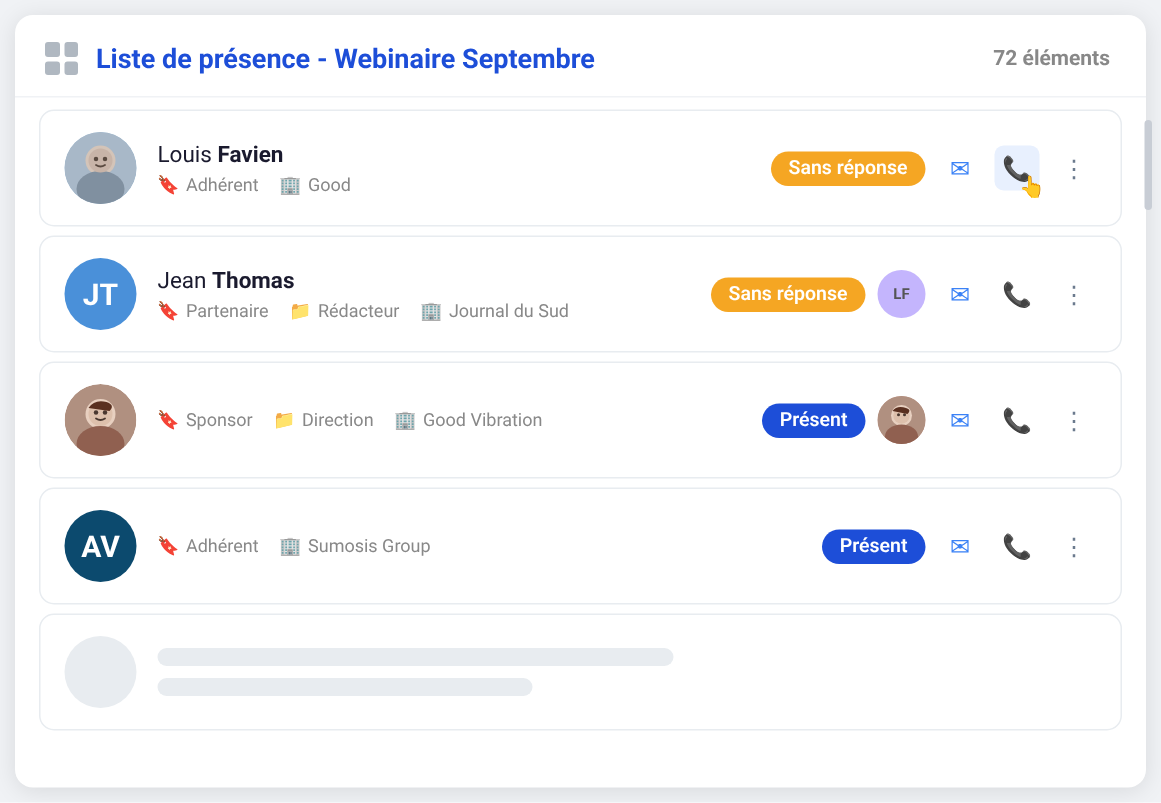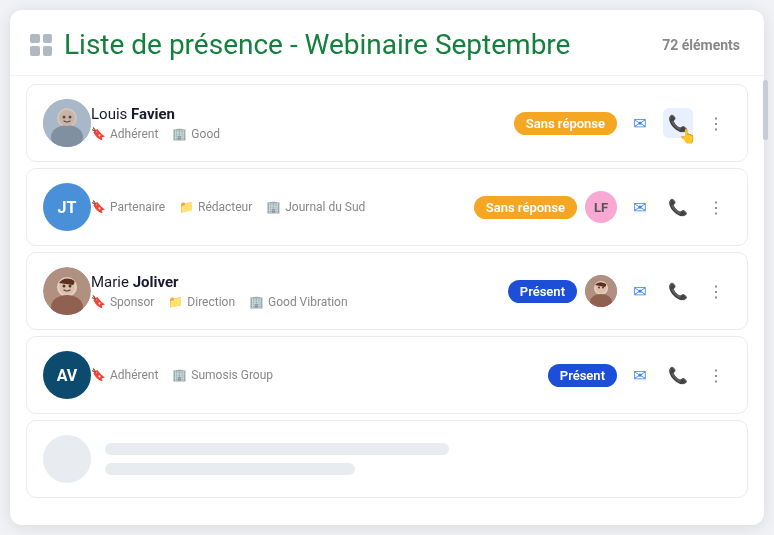--- a/index.html
+++ b/index.html
@@ -38,55 +38,56 @@
       grid-template-columns: 1fr 1fr;
       gap: 3px;
       width: 22px;
       height: 22px;
     }
     .grid-icon span {
       background: #b0b8c1;
       border-radius: 2px;
     }
     .header-title {
-      font-size: 28px;
-      font-weight: 400;
-      color: #15803d;
+      font-size: 18px;
+      font-weight: 700;
+      color: #1d4ed8;
     }
     .header-count {
       font-size: 14px;
       color: #888;
       font-weight: 700;
     }
     .list {
       padding: 8px 16px;
       display: flex;
       flex-direction: column;
       gap: 6px;
     }
     .card {
       background: #fff;
       border-radius: 10px;
       border: 1px solid #e8ecf0;
       padding: 14px 16px;
       display: flex;
       align-items: center;
+      gap: 14px;
       position: relative;
     }
     .avatar {
       width: 48px;
       height: 48px;
       border-radius: 50%;
       flex-shrink: 0;
       overflow: hidden;
       display: flex;
       align-items: center;
       justify-content: center;
       font-weight: 700;
-      font-size: 16px;
+      font-size: 20px;
       color: #fff;
     }
     .avatar-jt { background: #4a90d9; }
     .avatar-av { background: #0c4a6e; justify-content: center; }
     .card-info {
       flex: 1;
       min-width: 0;
     }
     .card-name {
       font-size: 15px;
@@ -123,25 +124,25 @@
       font-size: 13px;
       font-weight: 600;
       color: #fff;
     }
     .badge-orange { background: #f5a623; }
     .badge-green { background: #1d4ed8; }
     .avatar-lf {
       width: 32px;
       height: 32px;
       border-radius: 50%;
-      background: #f9a8d4;
-      display: flex;
-      align-items: center;
-      justify-content: center;
-      font-size: 13px;
+      background: #c4b5fd;
+      display: flex;
+      align-items: center;
+      justify-content: center;
+      font-size: 10px;
       font-weight: 700;
       color: #555;
       flex-shrink: 0;
     }
     .avatar-mini {
       width: 32px;
       height: 32px;
       border-radius: 50%;
       overflow: hidden;
       flex-shrink: 0;
@@ -270,20 +271,23 @@
         <div class="icon-btn blue cursor-hand active-blue">📞</div>
         <div class="icon-btn">⋮</div>
       </div>
     </div>
 
     <div class="card">
       <div class="avatar avatar-jt">
         <span>JT</span>
       </div>
       <div class="card-info">
+        <div class="card-name">
+          Jean <span class="bold">Thomas</span>
+        </div>
         <div class="card-meta">
           <span class="meta-item">
             <span class="meta-icon">🔖</span>
             <span>Partenaire</span>
           </span>
           <span class="meta-item">
             <span class="meta-icon">📁</span>
             <span>Rédacteur</span>
           </span>
           <span class="meta-item">
@@ -308,23 +312,20 @@
           <ellipse cx="24" cy="20" rx="10" ry="10" fill="#e8d0c0"></ellipse>
           <ellipse cx="24" cy="40" rx="16" ry="12" fill="#906050"></ellipse>
           <ellipse cx="24" cy="20" rx="8" ry="8" fill="#ddc0ac"></ellipse>
           <circle cx="21" cy="19" r="1.5" fill="#4a3830"></circle>
           <circle cx="27" cy="19" r="1.5" fill="#4a3830"></circle>
           <path d="M21 23 Q24 25 27 23" stroke="#4a3830" stroke-width="1.2" fill="none" stroke-linecap="round"></path>
           <path d="M16 16 Q20 10 28 12 Q34 14 30 18" fill="#5a3020"></path>
         </svg>
       </div>
       <div class="card-info">
-        <div class="card-name">
-          Marie <span class="bold">Joliver</span>
-        </div>
         <div class="card-meta">
           <span class="meta-item">
             <span class="meta-icon">🔖</span>
             <span>Sponsor</span>
           </span>
           <span class="meta-item">
             <span class="meta-icon">📁</span>
             <span>Direction</span>
           </span>
           <span class="meta-item">

